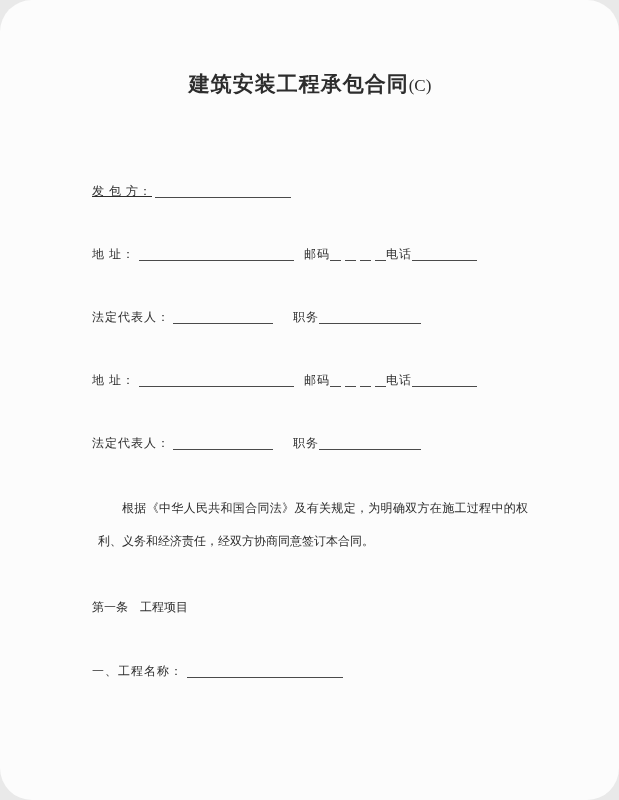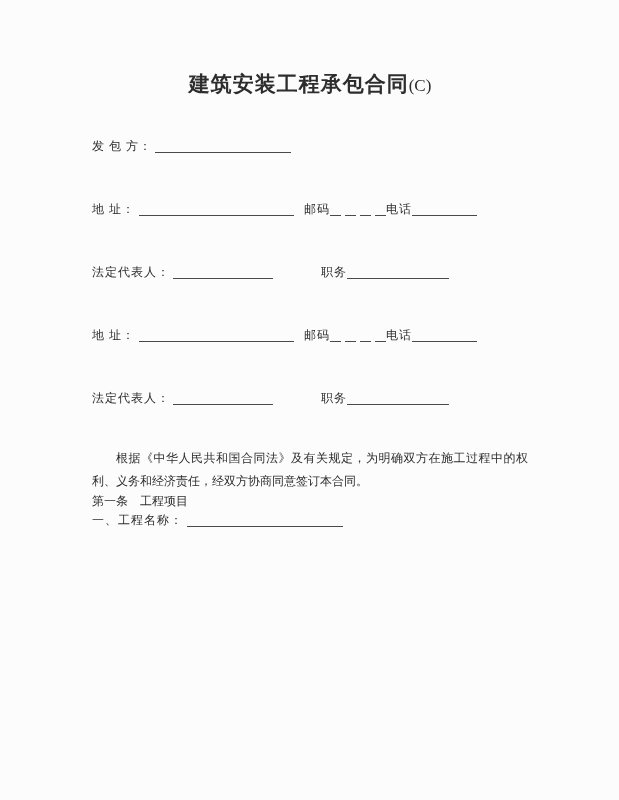--- a/index.html
+++ b/index.html
@@ -6,20 +6,21 @@
   .page {
     position: relative;
     width: 619px;
     height: 800px;
     margin: 0 auto;
     background: #fcfcfc;
     color: #2d2d2d;
     font-family: "Liberation Serif", "DejaVu Serif", serif;
     font-size: 12px;
     overflow: hidden;
+    border-radius: 32px;
   }
   .content {
     position: absolute;
     left: 92px;
     top: 0;
     width: 436px;
   }
   .doc-title {
     margin: 70px 0 0 0;
     text-align: center;
@@ -32,21 +33,21 @@
   .doc-title .suffix {
     font-size: 17px;
     font-weight: normal;
     letter-spacing: 0;
   }
   .form-row {
     line-height: 18px;
     height: 18px;
     white-space: nowrap;
   }
-  .row-1 { margin-top: 37px; }
+  .row-1 { margin-top: 82px; text-decoration: underline; }
   .row-n { margin-top: 45px; }
   .label { letter-spacing: 1px; }
   .blank {
     display: inline-block;
     height: 13px;
     vertical-align: -3px;
     border-bottom: 1px solid #4a4a4a;
   }
   .blank.dashed {
     border-bottom: none;
@@ -54,33 +55,33 @@
   }
   .w-name    { width: 136px; margin-left: 3px; }
   .w-addr    { width: 155px; margin-left: 4px; }
   .w-post    { width: 56px; }
   .w-phone   { width: 65px; }
   .w-legal   { width: 100px; margin-left: 3px; }
   .w-duty    { width: 102px; }
   .w-project { width: 156px; margin-left: 4px; }
   .ml-post  { margin-left: 10px; font-family: Liberation Serif, serif; }
   .ml-phone { margin-left: 0; }
-  .ml-duty  { margin-left: 48px; }
+  .ml-duty  { margin-left: 20px; }
   .preamble {
-    margin: 40px 0 0 0;
-    line-height: 23px;
+    margin: 40px 0 0 6px;
+    line-height: 33px;
     text-align: justify;
     text-indent: 2em;
   }
   .article-heading {
+    margin-top: 40px;
     line-height: 18px;
     height: 18px;
-    font-family: Liberation Mono, monospace;
   }
-  .item-row { }
+  .item-row { margin-top: 46px; }
 </style>
 </head>
 <body>
 
 <div class="page">
   <div class="content">
 
     <h1 class="doc-title"><span>建筑安装工程承包合同</span><span class="suffix">(C)</span></h1>
 
     <div class="form-row row-1">

